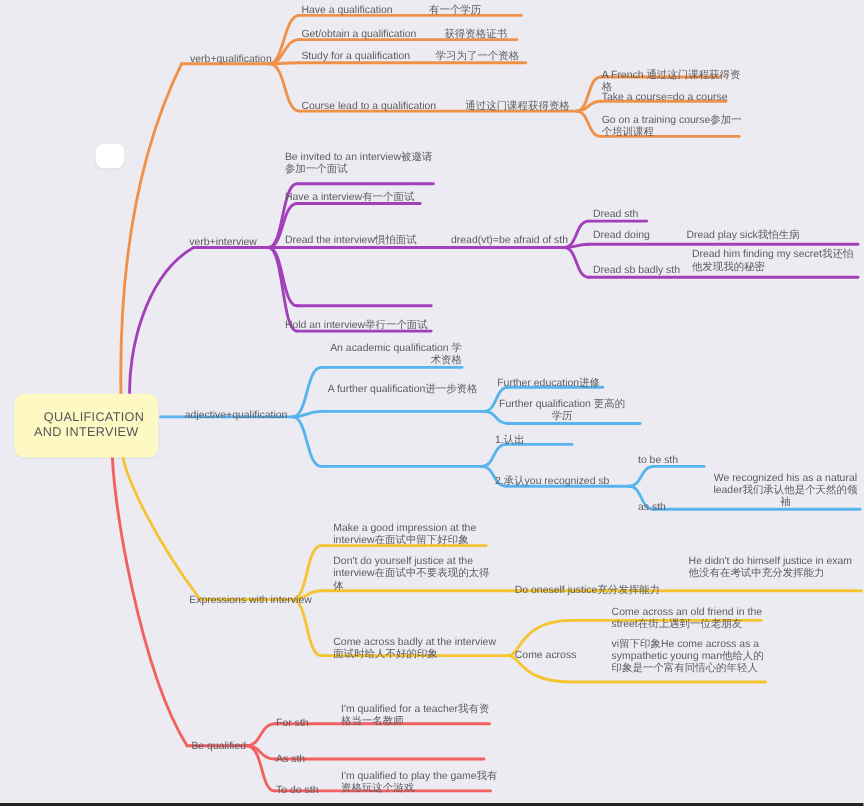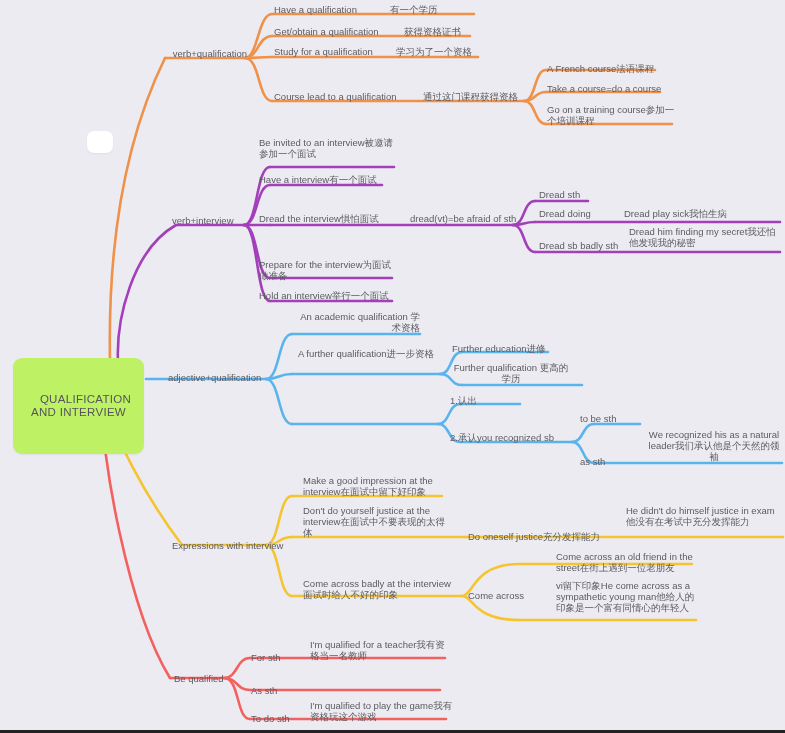--- a/index.html
+++ b/index.html
@@ -15,26 +15,26 @@
   #canvas{position:absolute;inset:0;width:785px;height:733px;}
   svg#wires{position:absolute;left:0;top:0;width:785px;height:733px;pointer-events:none;}
   .node{
     position:absolute;
     color:#5b5b60;
     line-height:1.18;
     white-space:pre-wrap;
     box-sizing:border-box;
   }
   .root{
-    background:#bef264;
+    background:#fef9c3;
     border-radius:9px;
     color:#55555a;
     font-size:11.5px;
     text-align:center;
-    padding:21px 8px;
+    padding:2px 8px;
     letter-spacing:.3px;
     box-shadow:0 1px 2px rgba(0,0,0,.05);
   }
   .blank-box{
     position:absolute;
     background:#fff;
     border-radius:7px;
     box-shadow:0 1px 2px rgba(0,0,0,.05);
   }
   .t1{font-size:9.5px;}
@@ -154,42 +154,41 @@
 
   <div class="node t2" style="left:274px;top:26px;width:180px;">Get/obtain a qualification</div>
   <div class="node t3" style="left:404px;top:26px;width:95px;">获得资格证书</div>
 
   <div class="node t2" style="left:274px;top:46px;width:175px;">Study for a qualification</div>
   <div class="node t3" style="left:396px;top:46px;width:110px;">学习为了一个资格</div>
 
   <div class="node t2" style="left:274px;top:91px;width:185px;">Course lead to a qualification</div>
   <div class="node t3" style="left:423px;top:91px;width:125px;">通过这门课程获得资格</div>
 
-  <div class="node t3" style="left:547px;top:63px;width:130px;">A French course法语课程</div>
+  <div class="node t3" style="left:547px;top:63px;width:130px;">A French 通过这门课程获得资格</div>
   <div class="node t3" style="left:547px;top:83px;width:145px;">Take a course=do a course</div>
   <div class="node t3" style="left:547px;top:104px;width:132px;">Go on a training course参加一个培训课程</div>
 
   <div class="node t1" style="left:172px;top:215px;width:75px;">verb+interview</div>
 
   <div class="node t2" style="left:259px;top:137px;width:140px;">Be invited to an interview被邀请参加一个面试</div>
 
   <div class="node t2" style="left:259px;top:174px;width:135px;">Have a interview有一个面试</div>
 
   <div class="node t2" style="left:259px;top:213px;width:145px;">Dread the interview惧怕面试</div>
   <div class="node t3" style="left:410px;top:213px;width:120px;">dread(vt)=be afraid of sth</div>
 
   <div class="node t3" style="left:539px;top:189px;width:70px;">Dread sth</div>
 
   <div class="node t3" style="left:539px;top:208px;width:80px;">Dread doing</div>
   <div class="node t3" style="left:624px;top:208px;width:160px;">Dread play sick我怕生病</div>
 
   <div class="node t3" style="left:539px;top:240px;width:100px;">Dread sb badly sth</div>
   <div class="node t3" style="left:629px;top:226px;width:154px;">Dread him finding my secret我还怕他发现我的秘密</div>
 
-  <div class="node t2" style="left:259px;top:259px;width:135px;">Prepare for the interview为面试做准备</div>
 
   <div class="node t2" style="left:259px;top:290px;width:140px;">Hold an interview举行一个面试</div>
 
   <div class="node t1" style="left:168px;top:372px;width:100px;">adjective+qualification</div>
 
   <div class="node t2 ctr" style="left:292px;top:311px;width:128px;text-align:right;">An academic qualification 学术资格</div>
 
   <div class="node t2 ctr" style="left:292px;top:348px;width:148px;">A further qualification进一步资格</div>
 
   <div class="node t3" style="left:452px;top:343px;width:110px;">Further education进修</div>

